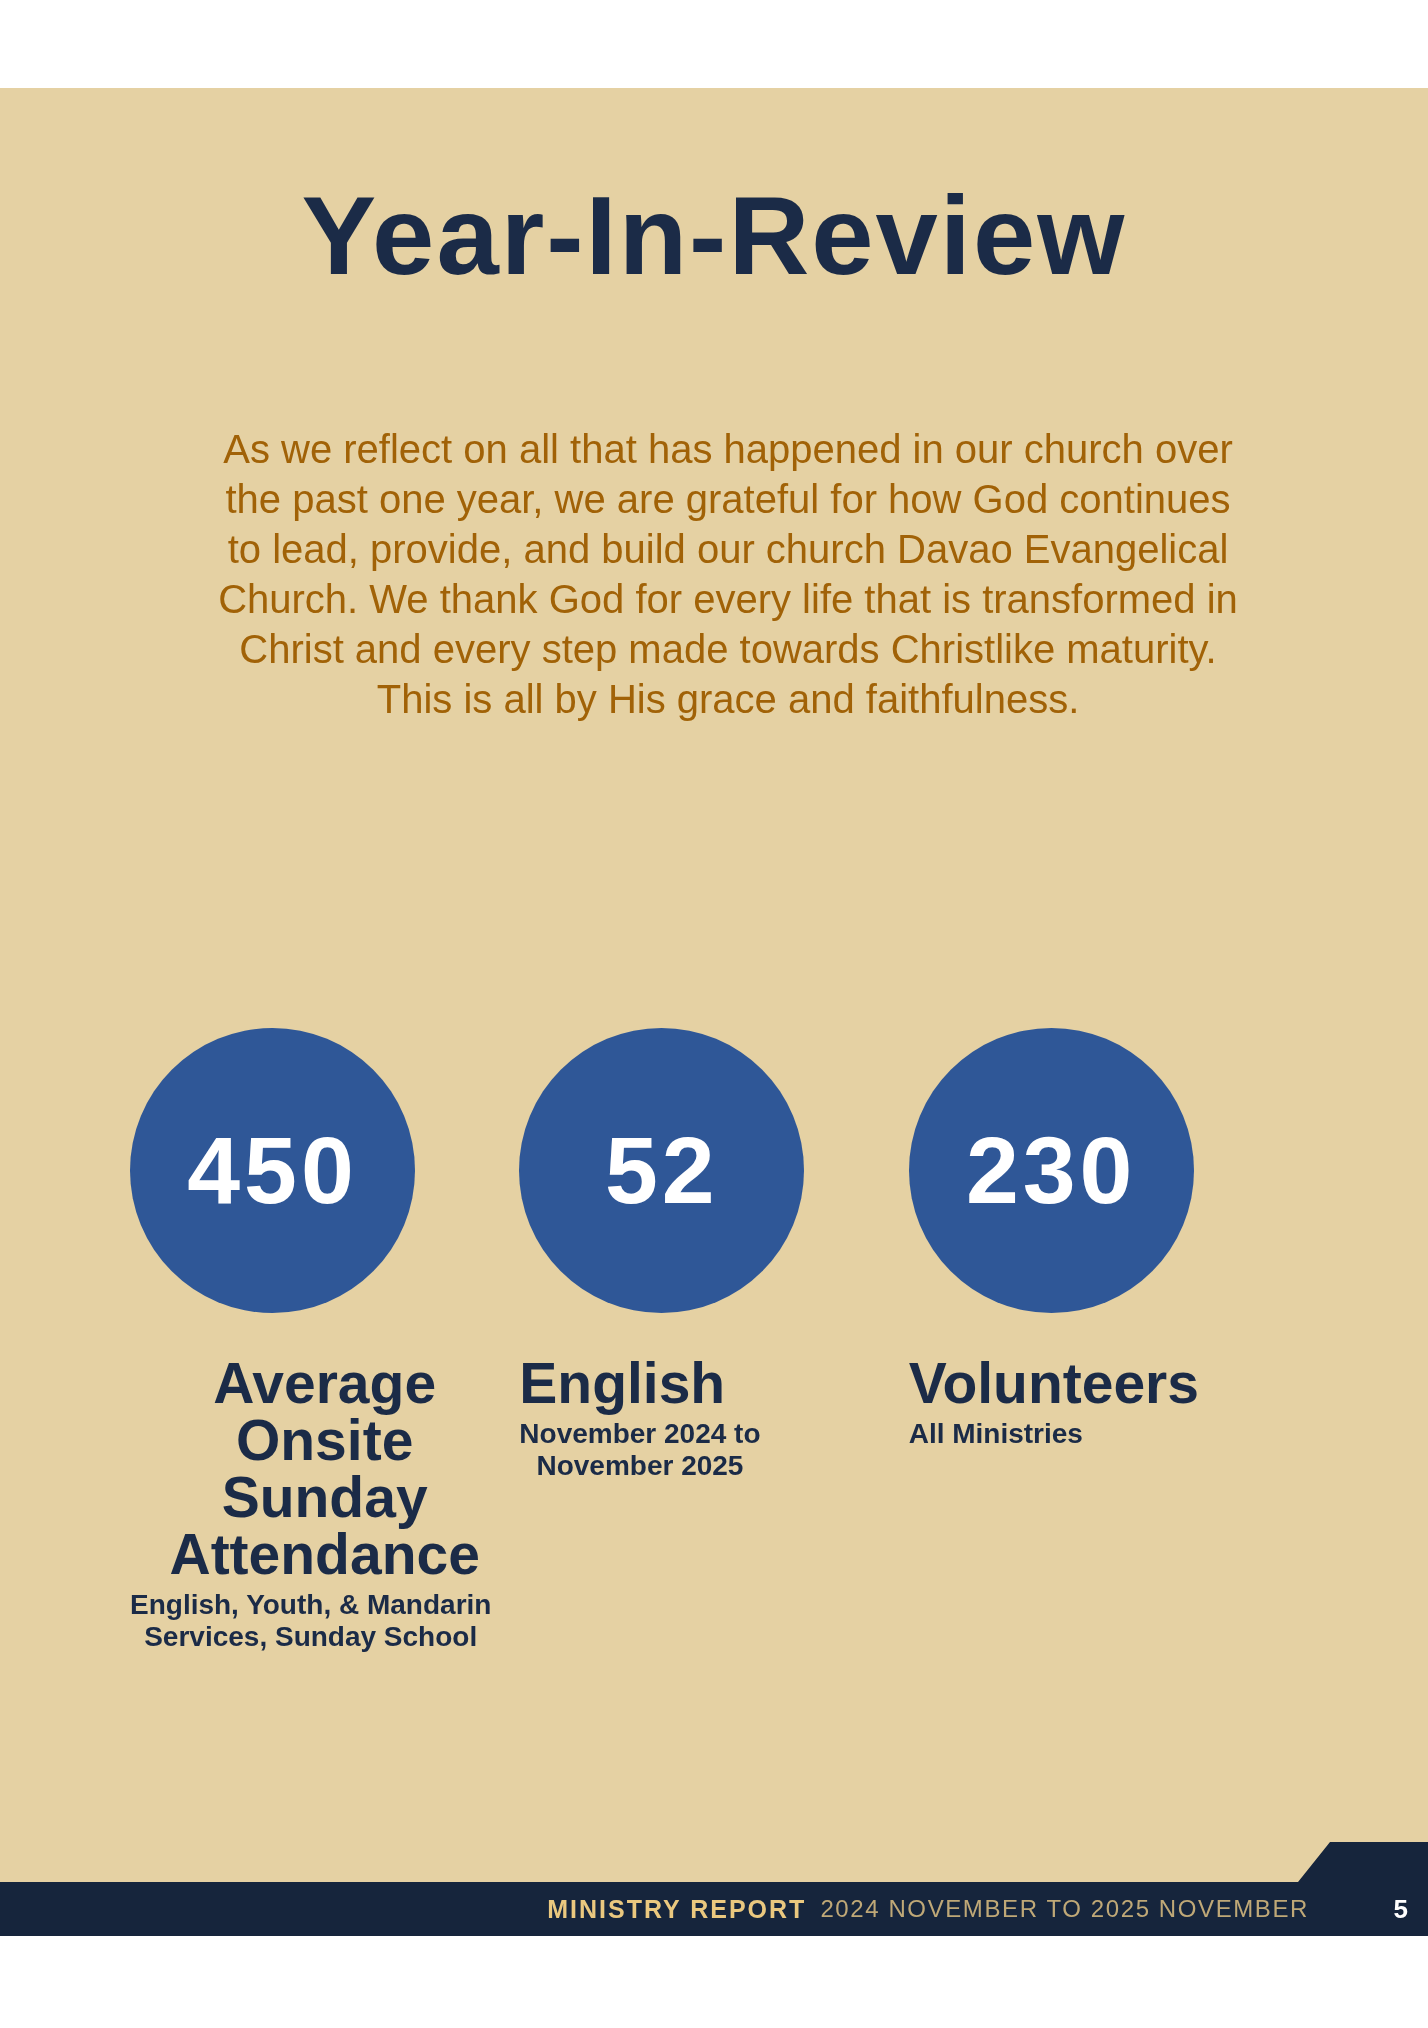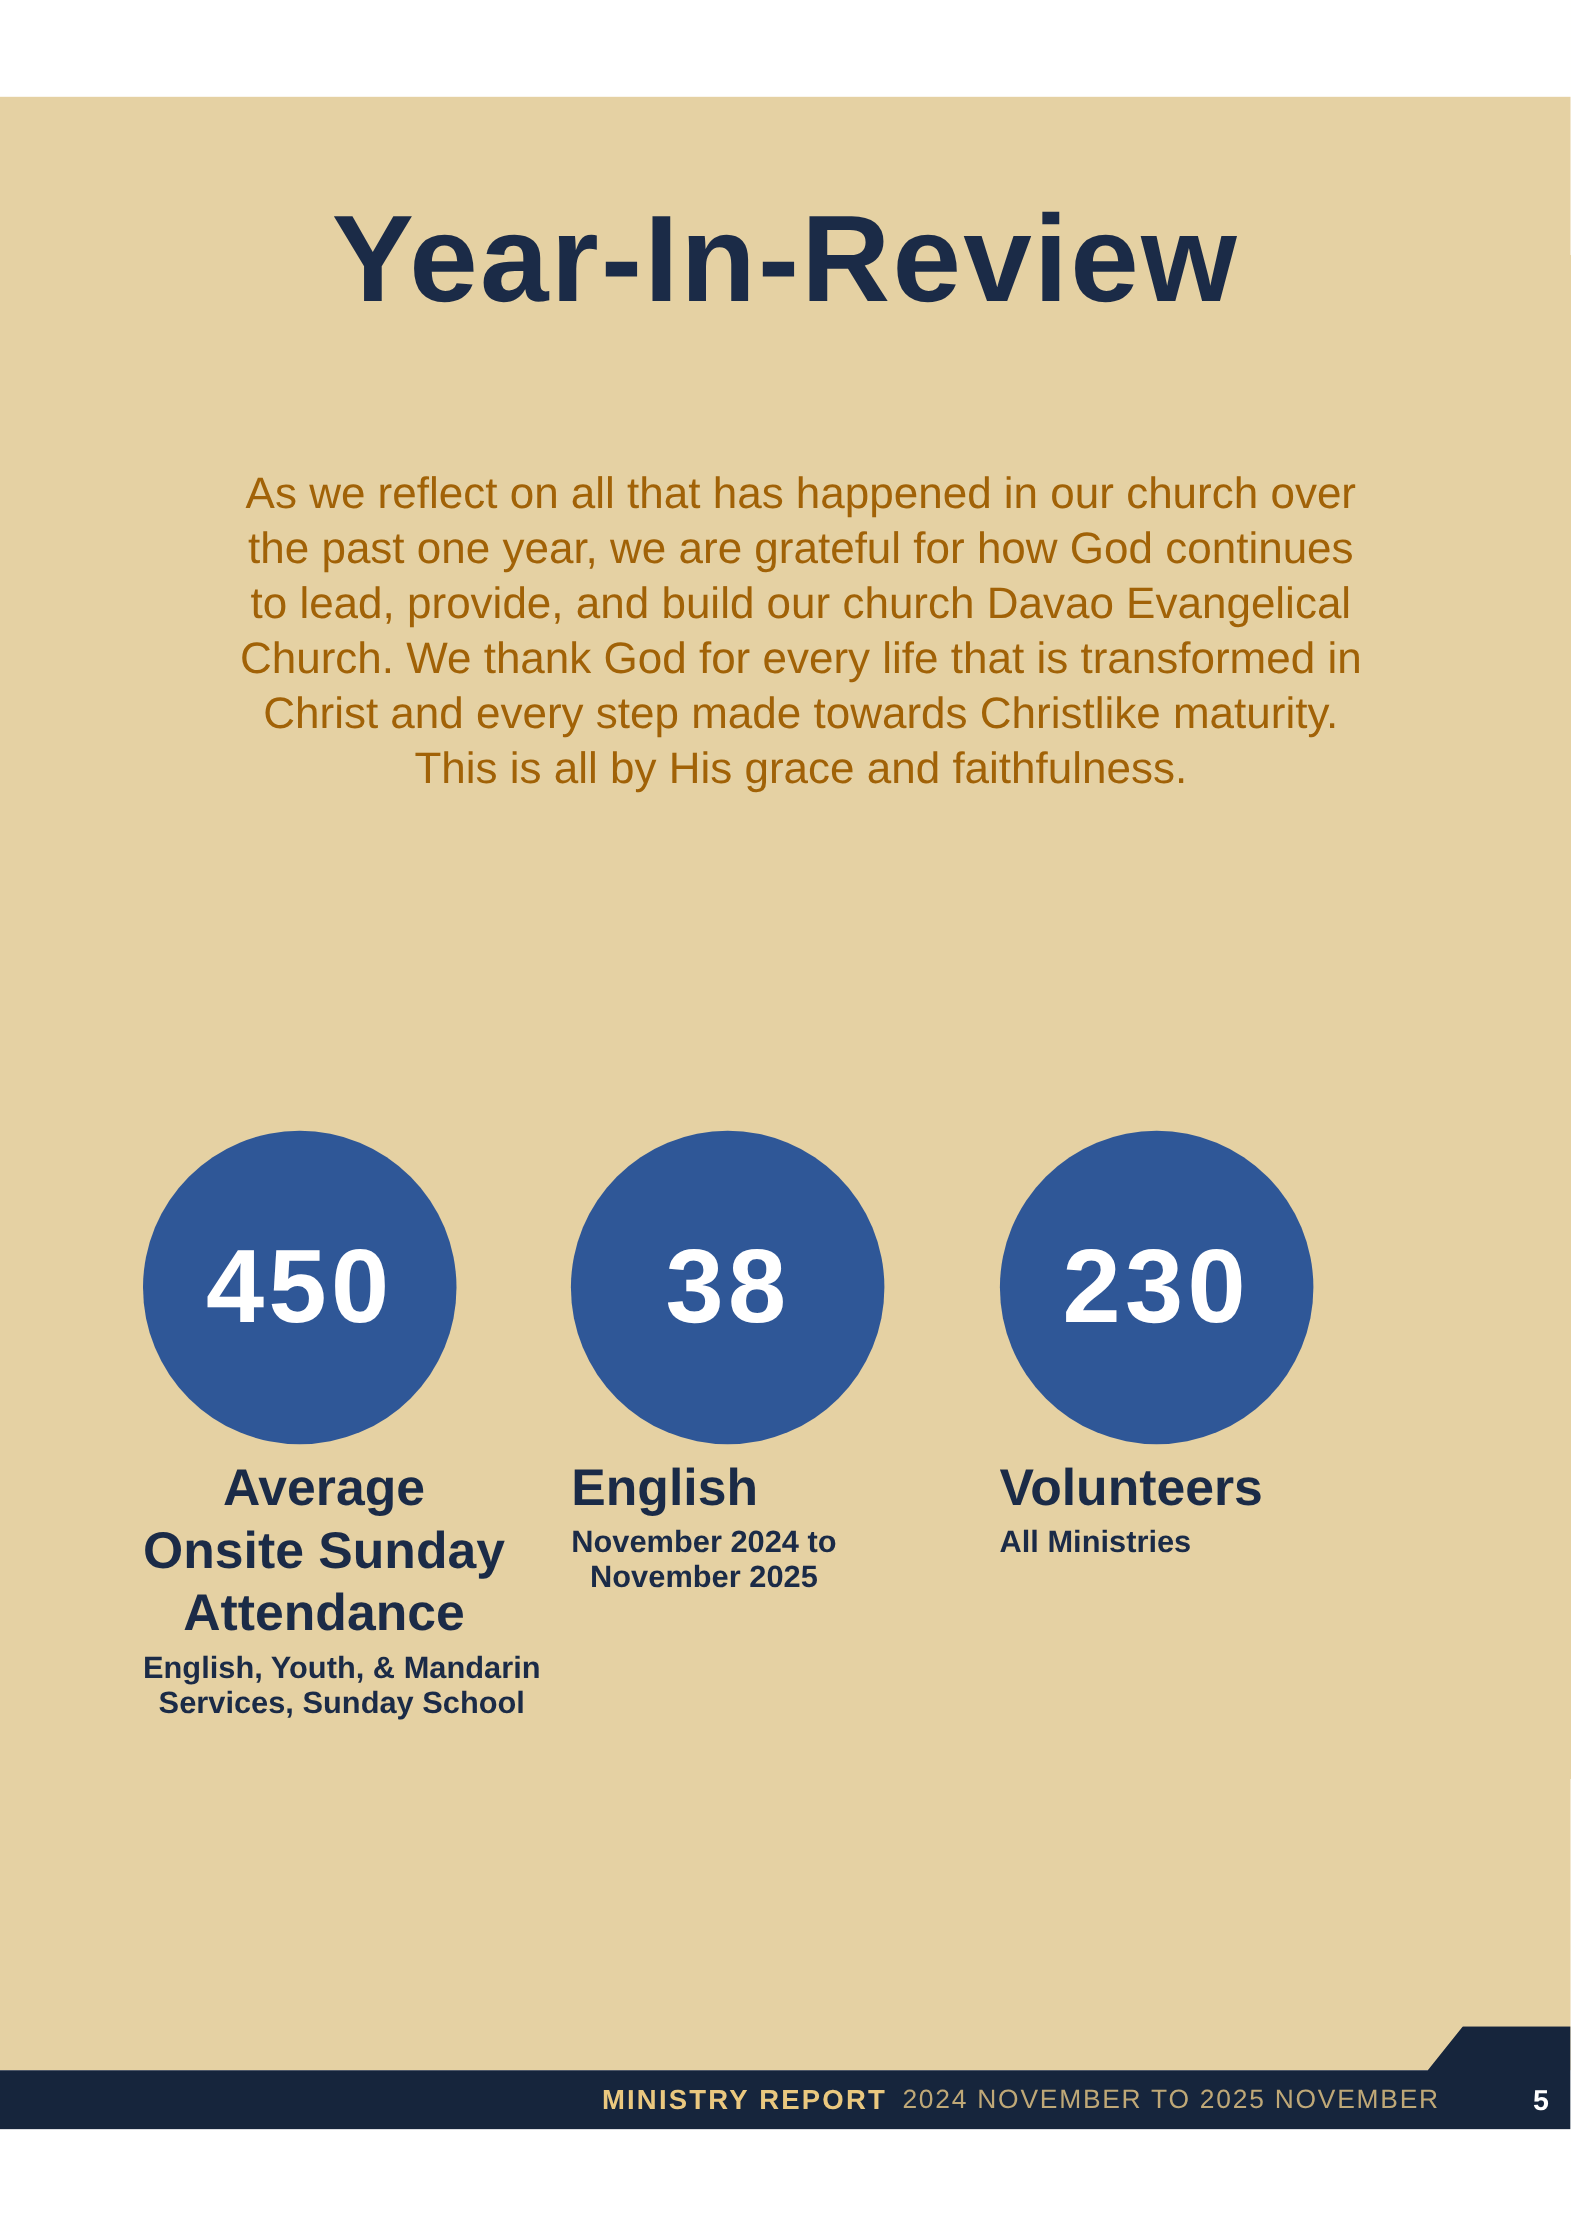--- a/index.html
+++ b/index.html
@@ -77,22 +77,22 @@
   }
 
   .num {
     color: #ffffff;
     font-size: 95px;
     font-weight: 600;
     letter-spacing: 4px;
   }
 
   .label {
-    margin-top: 10px;
-    font-size: 47px;
+    margin-top: 42px;
+    font-size: 57px;
     line-height: 57px;
     font-weight: bold;
     color: #1b2b47;
     text-align: center;
     white-space: pre-line;
   }
 
   .sublabel {
     margin-top: 6px;
     font-size: 28px;
@@ -179,21 +179,21 @@
       </div>
       <div class="label">Average
 Onsite Sunday
 Attendance</div>
       <div class="sublabel">English, Youth, &amp; Mandarin
 Services, Sunday School</div>
     </div>
 
     <div class="stat">
       <div class="circle">
-        <span class="num">38</span>
+        <span class="num">52</span>
       </div>
       <div class="label">English</div>
       <div class="sublabel">November 2024 to
 November 2025</div>
     </div>
 
     <div class="stat">
       <div class="circle">
         <span class="num">230</span>
       </div>

